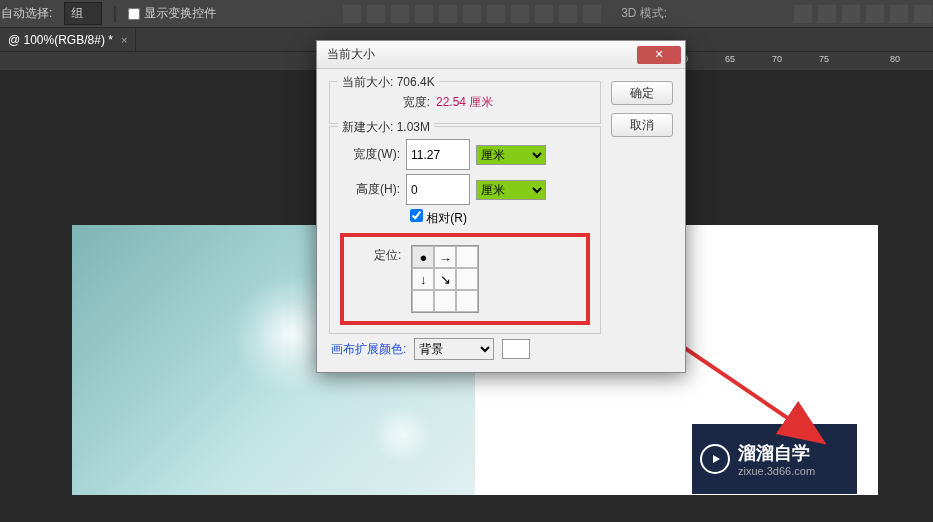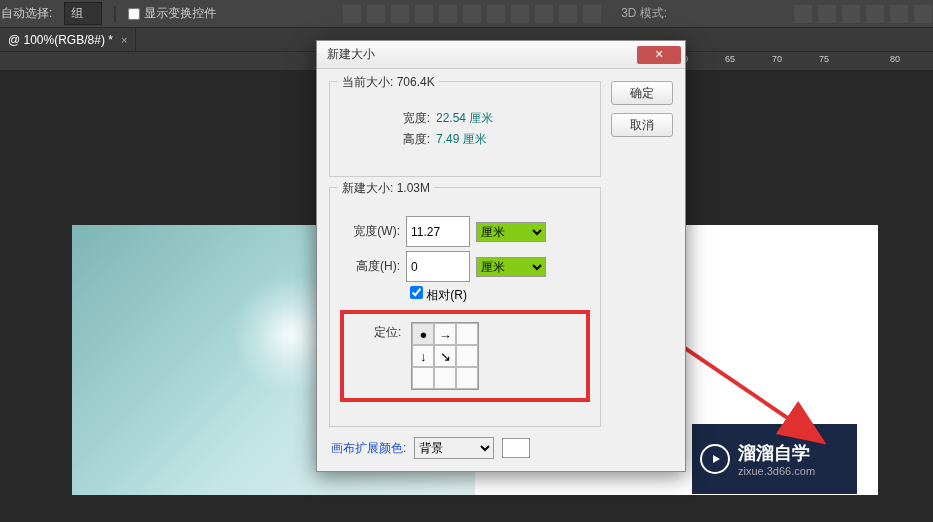--- a/index.html
+++ b/index.html
@@ -224,41 +224,41 @@
       border-radius: 3px;
       display: flex;
       align-items: center;
       justify-content: center;
       cursor: pointer;
       color: #333;
     }
     
     .fieldset {
       border: 1px solid #ccc;
-      padding: 24px 10px;
-      margin-bottom: 10px;
+      padding: 8px 10px;
+      margin-bottom: 2px;
       position: relative;
     }
     .fieldset .legend {
       position: absolute;
       top: -8px;
       left: 8px;
       background: #f0f0f0;
       padding: 0 4px;
       color: #333;
     }
     .field-row {
       display: flex;
       align-items: center;
       gap: 6px;
       margin: 4px 0;
     }
     .field-row.indent { padding-left: 30px; }
     .field-row .flabel { min-width: 60px; text-align: right; color: #333; }
-    .field-row .fval { color: #0f766e; text-align: right; }
+    .field-row .fval { color: #be185d; text-align: right; }
     .field-row input[type="text"] {
       width: 64px;
       height: 31px;
       border: 1px solid #999;
       padding: 0 4px;
       font-size: 12px;
     }
     .field-row select {
       width: 70px;
       height: 20px;
@@ -392,38 +392,34 @@
   <defs>
     <marker id="arrowhead" markerWidth="12" markerHeight="10" refX="10" refY="5" orient="auto">
       <polygon points="0 0, 12 5, 0 10" fill="#e03030"></polygon>
     </marker>
   </defs>
   <line x1="10" y1="10" x2="260" y2="180" stroke="#e03030" stroke-width="4" marker-end="url(#arrowhead)"></line>
 </svg>
 
 <div class="dialog">
   <div class="dialog-titlebar">
-    <span class="dialog-title">新建大小</span>
+    <span class="dialog-title">当前大小</span>
     <span class="dialog-close">✕</span>
   </div>
   <div class="dialog-body">
     <div class="dialog-left">
 
       <div class="fieldset">
         <div class="legend">
           <span>当前大小:</span>
           <span>706.4K</span>
         </div>
         <div class="field-row indent">
           <span class="flabel">宽度:</span>
           <span class="fval">22.54 厘米</span>
-        </div>
-        <div class="field-row indent">
-          <span class="flabel">高度:</span>
-          <span class="fval">7.49 厘米</span>
         </div>
       </div>
 
       <div class="fieldset">
         <div class="legend">
           <span>新建大小:</span>
           <span>1.03M</span>
         </div>
         <div class="field-row">
           <span class="flabel">宽度(W):</span>

